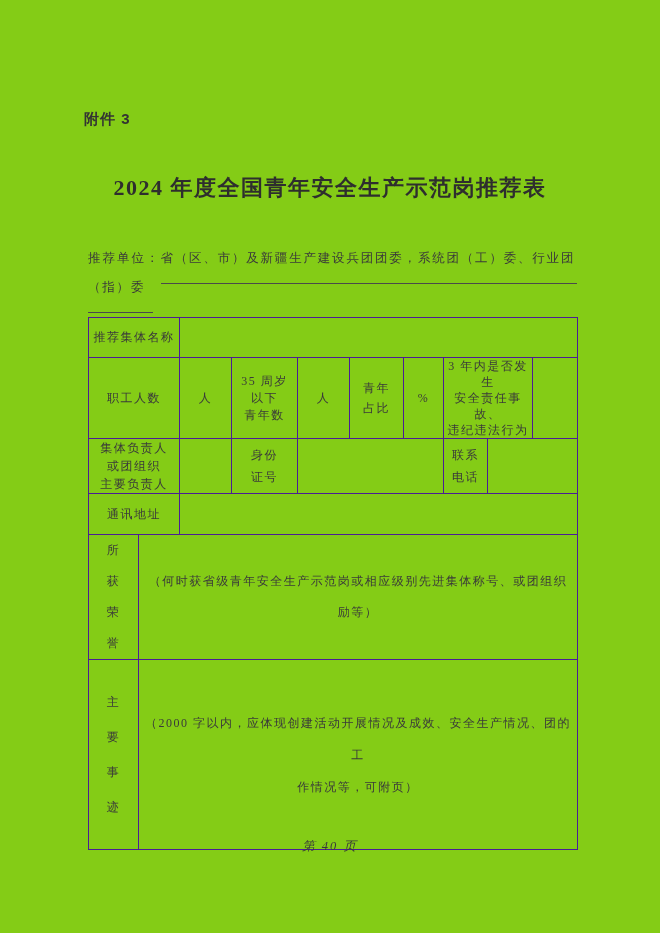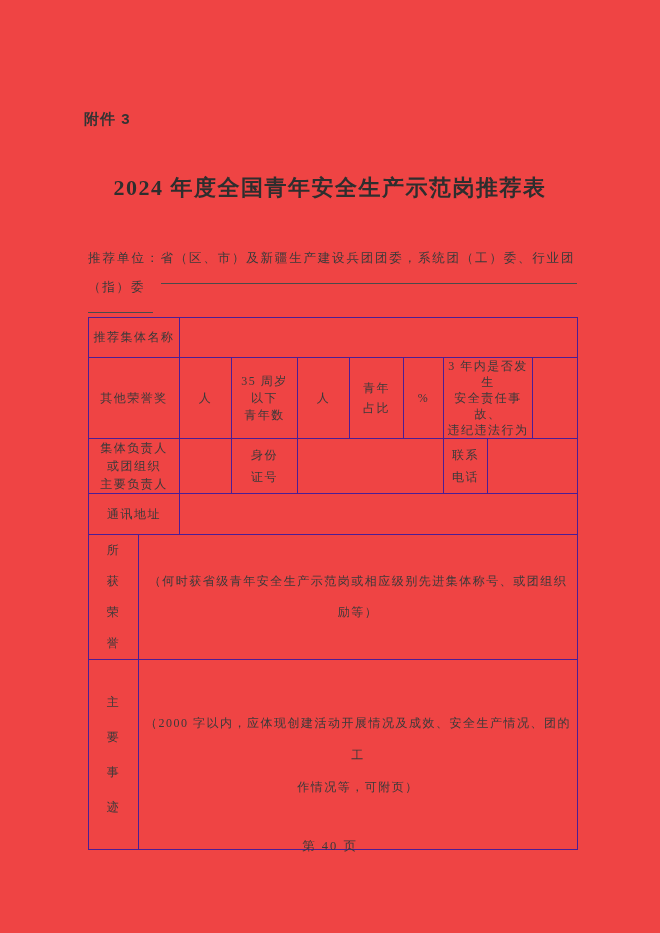--- a/index.html
+++ b/index.html
@@ -1,17 +1,17 @@
 <!DOCTYPE html>
 <html><head>
 <meta charset="utf-8">
 <style>
   html,body{margin:0;padding:0;background:#fff;}
   .page{
-    position:relative;width:660px;height:933px;background:#ef4444;overflow:hidden;
+    position:relative;width:660px;height:933px;background:#84cc16;overflow:hidden;
     font-family:"Liberation Serif","DejaVu Serif",serif;color:#3a3a3a;
   }
   .attachment{
     position:absolute;left:84px;top:110px;
     font-family:"Liberation Sans","DejaVu Sans",sans-serif;
     font-weight:700;font-size:15px;letter-spacing:1px;color:#333;
   }
   .title{
     position:absolute;left:0;right:0;top:173px;margin:0;text-align:center;
     font-size:22px;font-weight:700;letter-spacing:1.5px;color:#2e2e2e;
@@ -40,21 +40,21 @@
   .vlabel6{line-height:35px;}
   .note{
     text-align:left;vertical-align:top;white-space:pre-line;
     line-height:31px;padding:7px 4px 0 7px;letter-spacing:0.5px;font-size:12px;
   }
   .note6{line-height:32px;}
   .r1{height:40px;} .r2{height:54px;} .r3{height:54px;}
   .r4{height:41px;padding-left:32px;} .r5{height:125px;} .r6{height:190px;}
   .footer{
     position:absolute;left:0;right:0;top:838px;text-align:center;
-    font-size:12.5px;letter-spacing:2px;color:#3a3a3a;
+    font-size:12.5px;letter-spacing:2px;color:#3a3a3a;font-style:italic;
   }
 </style>
 </head>
 <body>
 
 <div class="page">
 
   <div class="attachment">附件 3</div>
 
   <h1 class="title">2024 年度全国青年安全生产示范岗推荐表</h1>
@@ -81,21 +81,21 @@
         <col style="width:44px">
         <col style="width:45px">
       <col style="width:45px">
     </colgroup>
     <tbody>
         <tr class="r1">
       <td colspan="2">推荐集体名称</td>
       <td colspan="8"></td>
     </tr>
     <tr class="r2">
-      <td colspan="2">其他荣誉奖</td>
+      <td colspan="2">职工人数</td>
       <td>人</td>
       <td class="ml lh17">35 周岁
 以下
 青年数</td>
       <td>人</td>
       <td class="ml lh20">青年
 占比</td>
       <td>%</td>
       <td colspan="2" class="cell-incident">3 年内是否发生
 安全责任事故、

